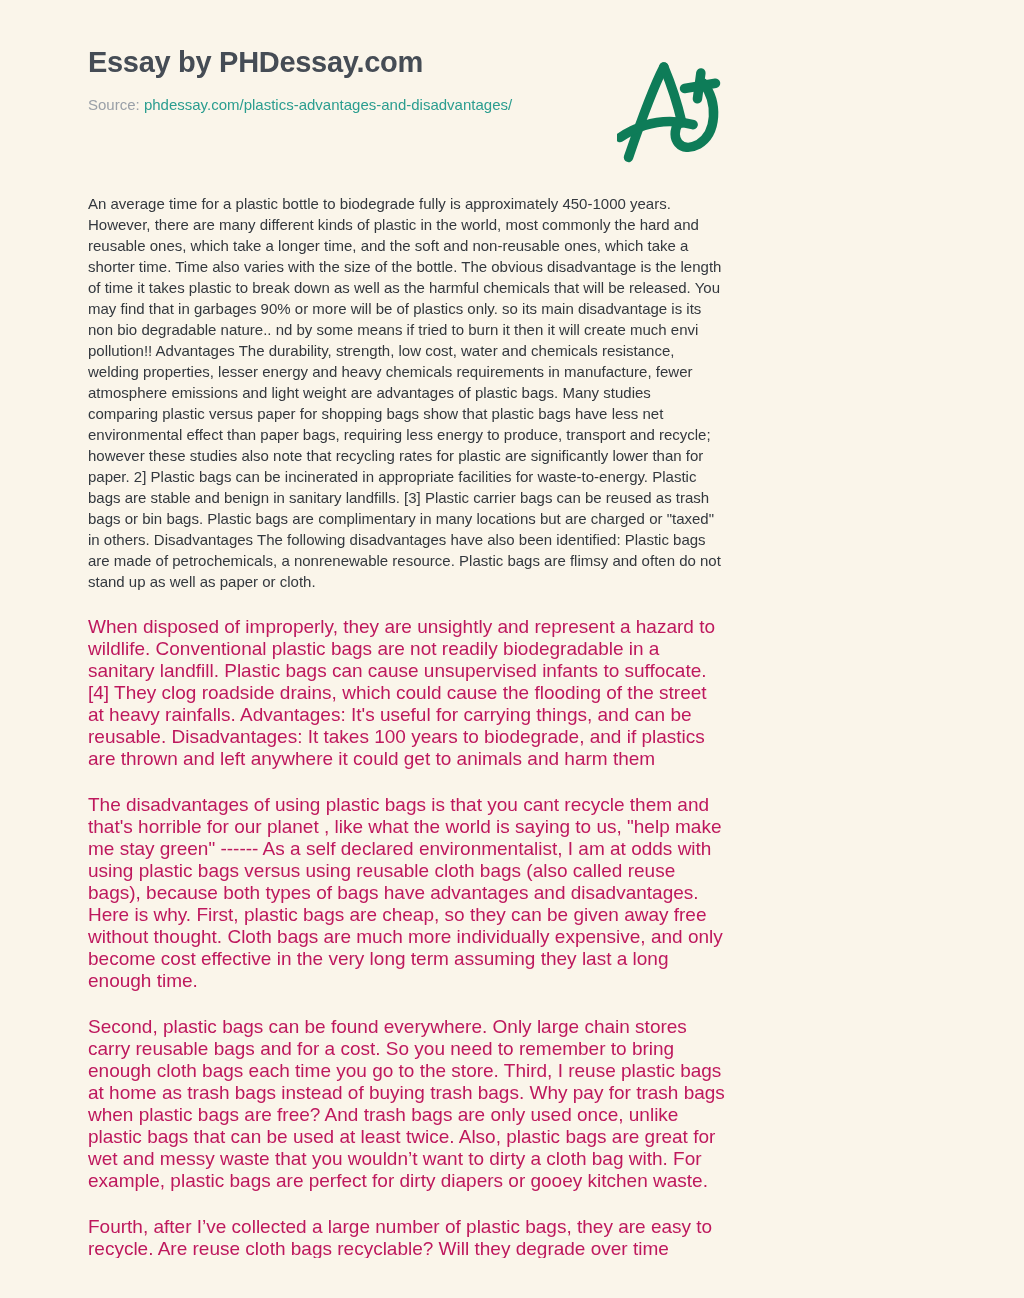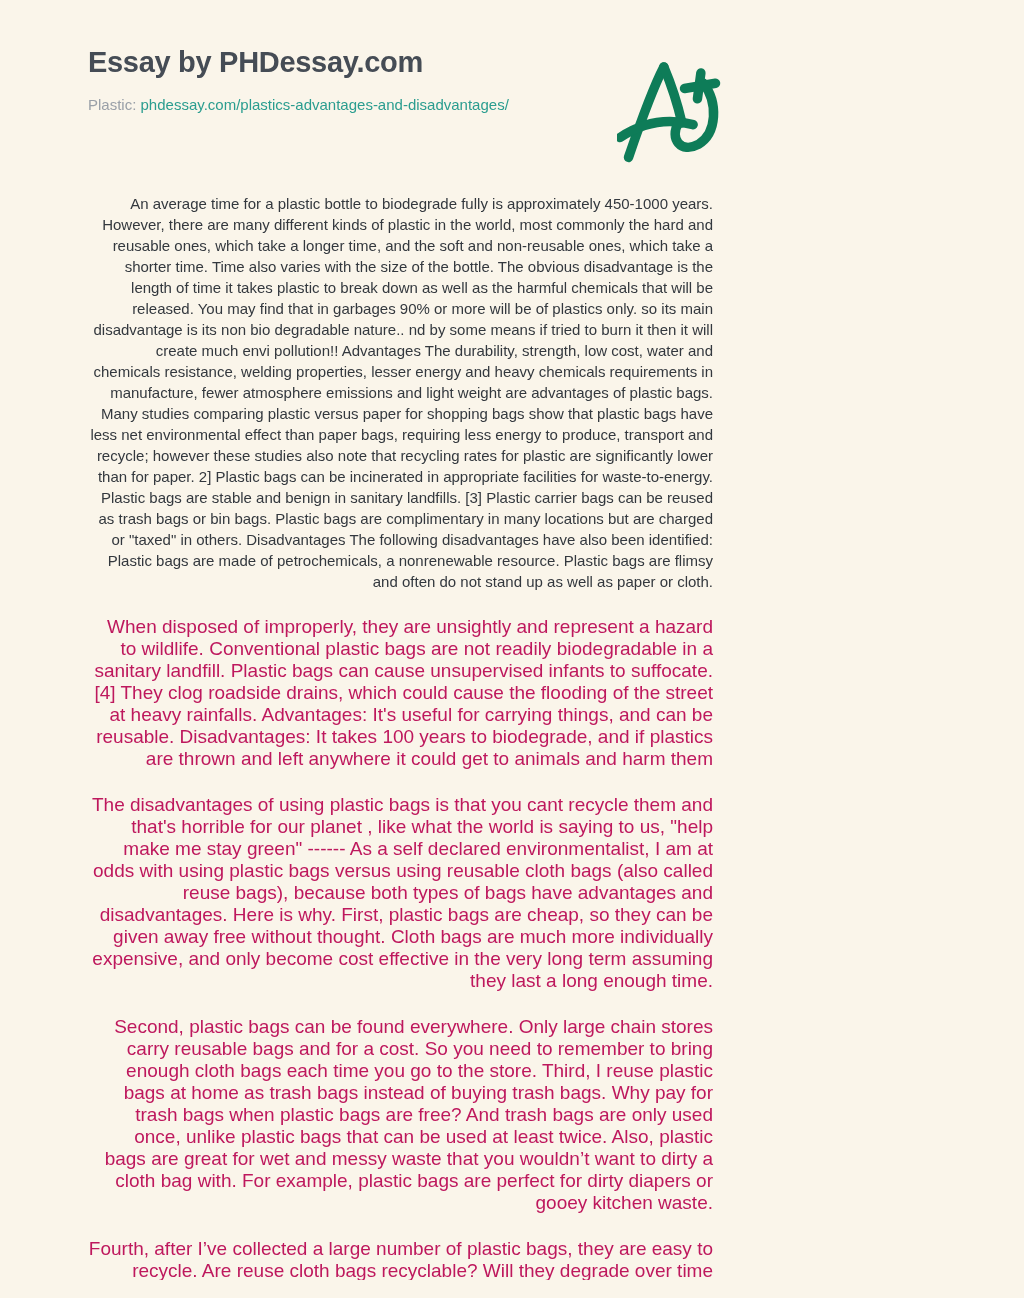--- a/index.html
+++ b/index.html
@@ -52,22 +52,21 @@
   .essay-title {
     margin: 78px 0 0 0;
     font-size: 33px;
     line-height: 40px;
     font-weight: 700;
     color: #17191C;
     letter-spacing: -0.3px;
   }
   .para {
     color: #2B3036;
-    margin: 24px 12px 0 0;
-    text-align: right;
+    margin: 24px 0 0 0;
   }
   .para.small {
     font-size: 15px;
     line-height: 21px;
     margin-top: 27px;
     color: #33383E;
   }
   .para.large {
     font-size: 19px;
     line-height: 22px;
@@ -80,21 +79,21 @@
   .clip-wrap .para.large { margin-top: 24px; }
 </style>
 </head>
 <body>
 
 <div class="page">
 
   <header class="page-header">
     <div class="header-left">
       <h1 class="site-title">Essay by PHDessay.com</h1>
-      <p class="source-line"><span>Plastic:</span> <a href="#" title="phdessay.com/plastics-advantages-and-disadvantages/"><span>phdessay.com/plastics-advantages-and-disadvantages/</span></a></p>
+      <p class="source-line"><span>Source:</span> <a href="#" title="phdessay.com/plastics-advantages-and-disadvantages/"><span>phdessay.com/plastics-advantages-and-disadvantages/</span></a></p>
     </div>
     <div class="logo-box">
       <svg viewBox="0 0 120 130" width="104" height="112" fill="none" stroke="#0E7C58" stroke-width="11" stroke-linecap="round">
 
         <path d="M 13 120 C 26 82 42 38 54 15"></path>
         <path d="M 54 15 C 62 34 70 58 75 80"></path>
         <path d="M 3 97 C 30 79 58 74 88 82"></path>
 
         <path d="M 97 22 L 93 52"></path>
         <path d="M 78 40 L 114 34"></path>

